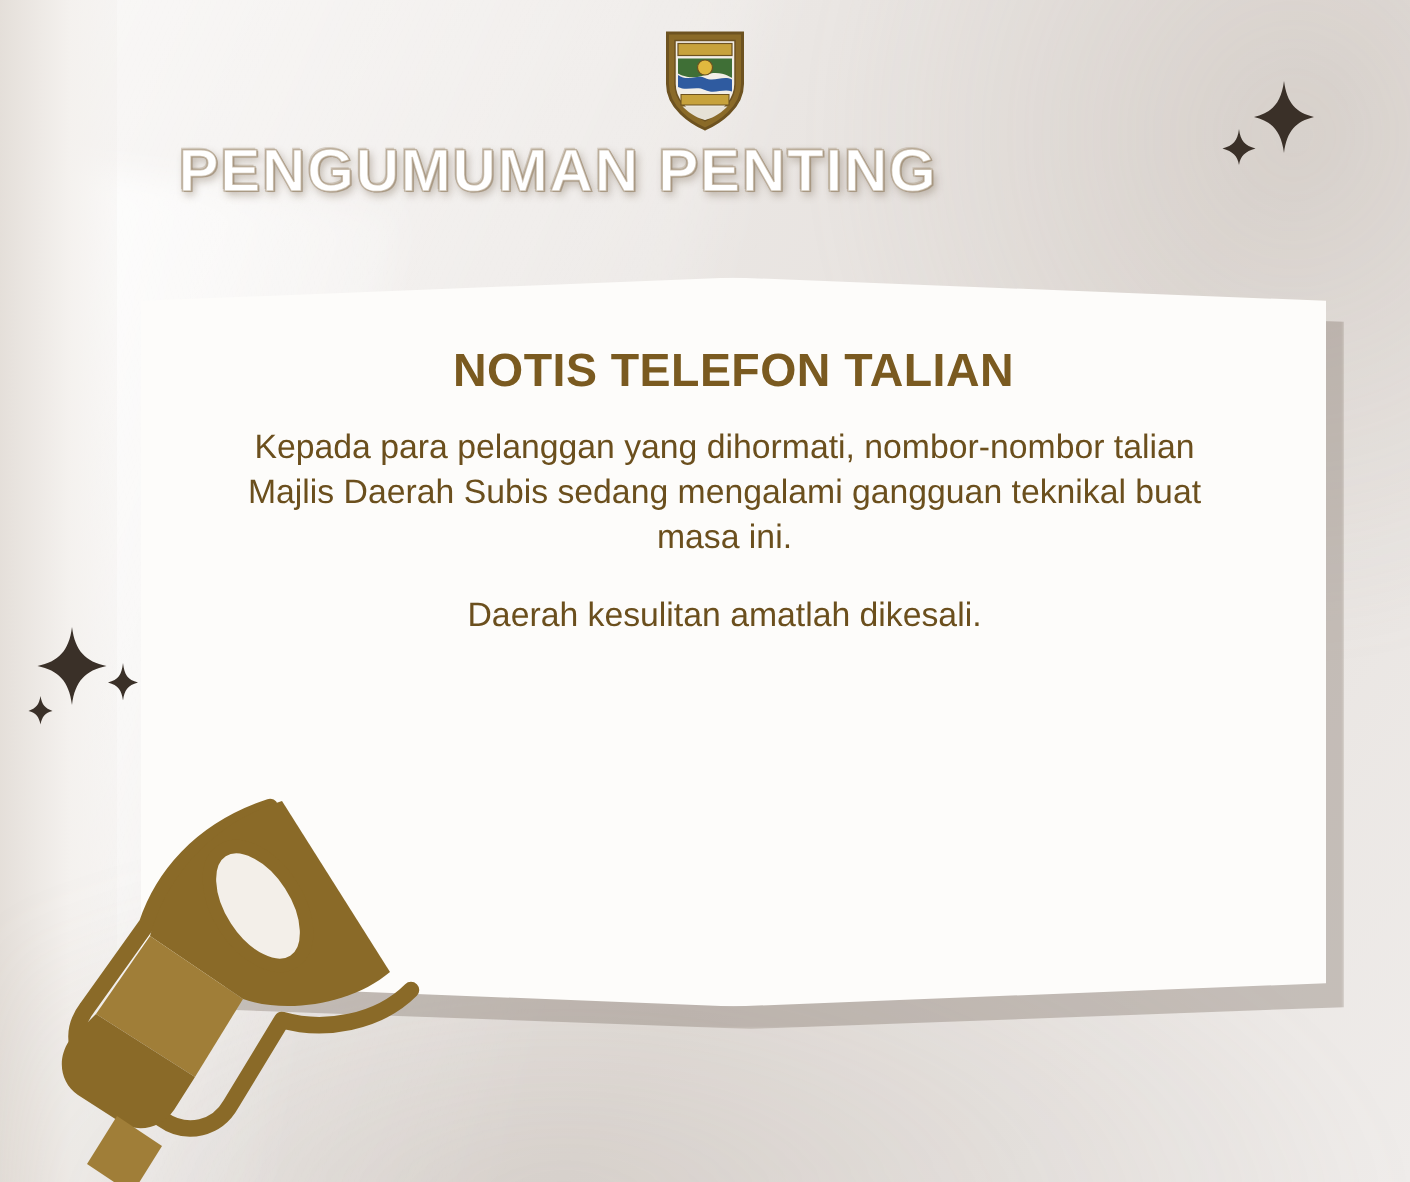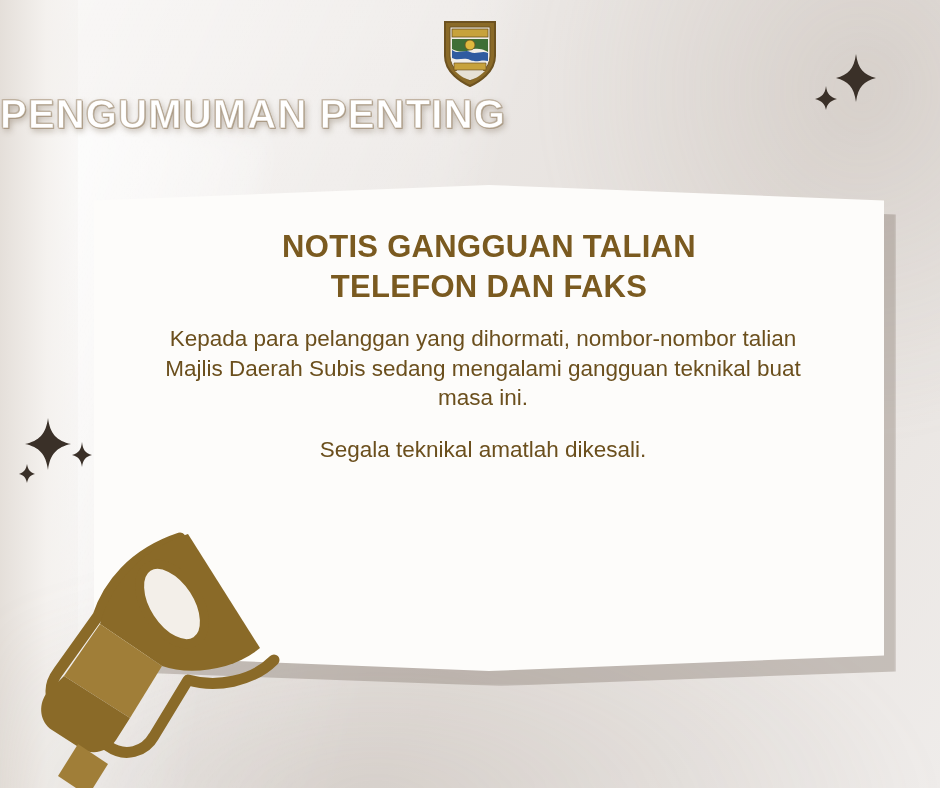--- a/index.html
+++ b/index.html
@@ -84,21 +84,21 @@
     width: 58px;
     height: 72px;
   }
 
   
   .header-title {
     position: absolute;
     top: 92px;
     left: 0;
     width: 744px;
-    text-align: left;
+    text-align: center;
     font-size: 40px;
     font-weight: bold;
     letter-spacing: 1.2px;
     color: #ffffff;
     text-shadow:
       0 0 1px rgba(140,120,95,0.85),
       1px 1px 0 rgba(150,130,102,0.55),
       2px 3px 6px rgba(120,103,80,0.45),
       -1px -1px 0 rgba(190,175,155,0.5);
     -webkit-text-stroke: 1px rgba(170,152,126,0.55);
@@ -211,25 +211,24 @@
       <path d="M34 6 C36 22 43 29 57 32 C43 35 36 42 34 58 C32 42 25 35 11 32 C25 29 32 22 34 6 Z" fill="#3a3028"></path>
       <path d="M68 30 C69 38 71 41 78 43 C71 45 69 48 68 55 C67 48 65 45 58 43 C65 41 67 38 68 30 Z" fill="#3a3028"></path>
       <path d="M13 52 C14 58 16 60 21 62 C16 63 14 66 13 71 C12 66 10 63 5 62 C10 60 12 58 13 52 Z" fill="#3a3028"></path>
     </svg>
   </div>
 
   <div class="card-shadow"></div>
   <div class="card">
     <div class="card-inner">
       <div class="card-heading">
-        <span class="line">NOTIS GANGGUAN TALIAN</span>
-        <span class="line">TELEFON DAN FAKS</span>
+        <span class="line">NOTIS TELEFON TALIAN</span>
       </div>
       <p class="body-para">Kepada para pelanggan yang dihormati, nombor-nombor talian Majlis Daerah Subis sedang mengalami gangguan teknikal buat masa ini.</p>
-      <p class="body-para">Segala teknikal amatlah dikesali.</p>
+      <p class="body-para">Daerah kesulitan amatlah dikesali.</p>
     </div>
   </div>
 
   <div class="megaphone">
     <svg width="270" height="268" viewBox="0 0 270 268">
       <g fill="none" stroke="#8a6a28" stroke-width="11" stroke-linejoin="round" stroke-linecap="round">
         <path d="M168 18 C120 34 96 66 86 96 L46 152 C34 168 38 186 54 197 L96 226 C113 238 133 232 142 216 L176 160 C204 168 240 162 262 140" fill="#8a6a28" fill-opacity="0.0"></path>
       </g>
       <path d="M170 16 C118 32 92 70 82 100 L42 156 C30 174 36 192 54 204 L98 234 C117 246 137 238 146 220 L178 162 C210 172 248 164 272 140 L272 250 L0 268 L0 20 Z" fill="none"></path>
       <g>

